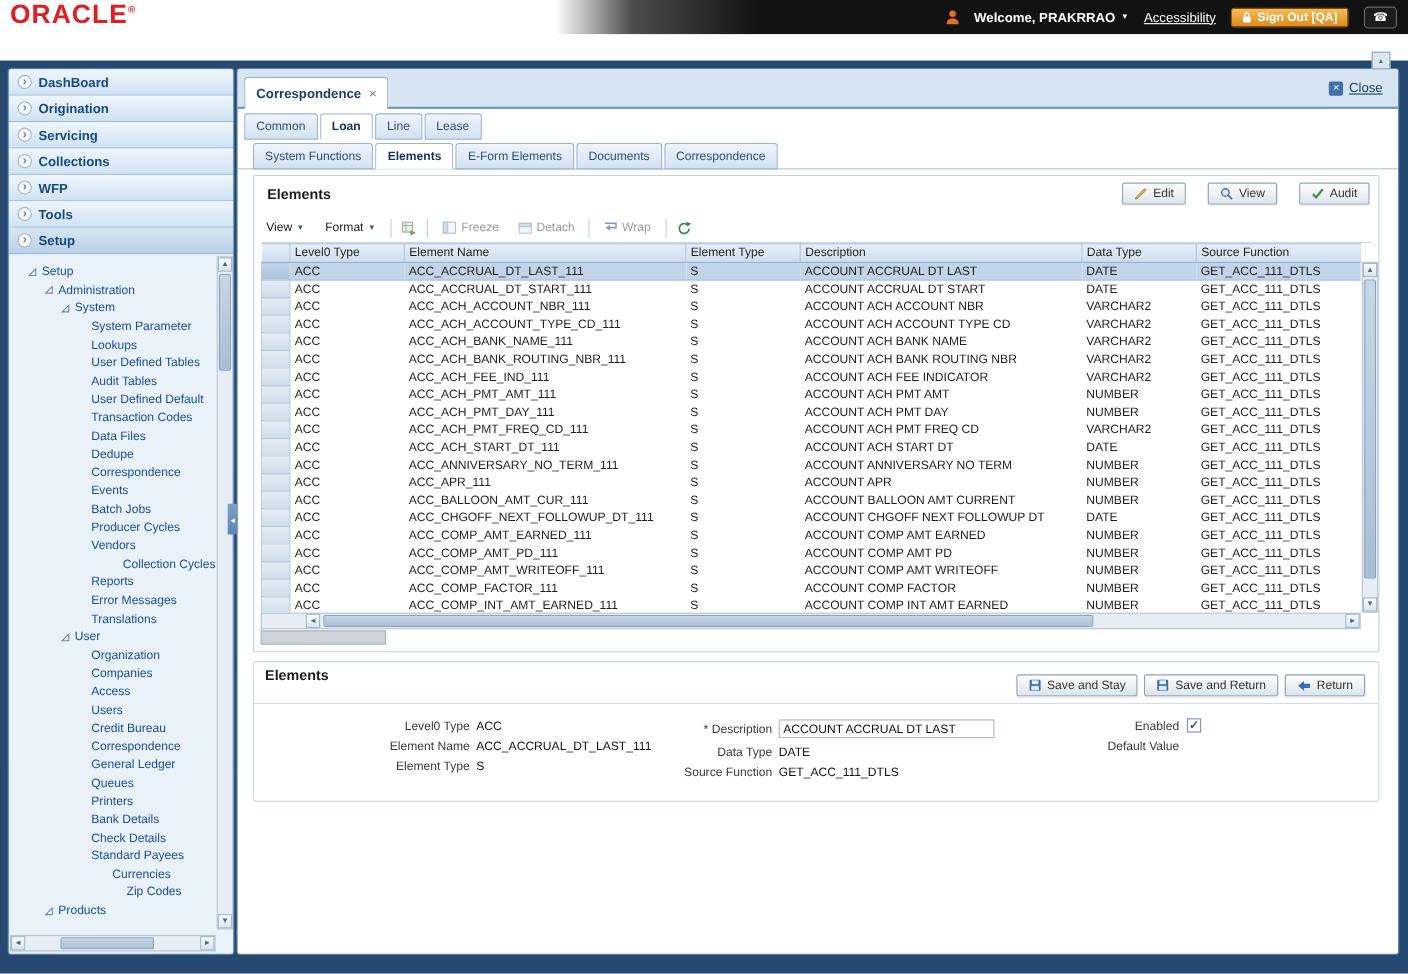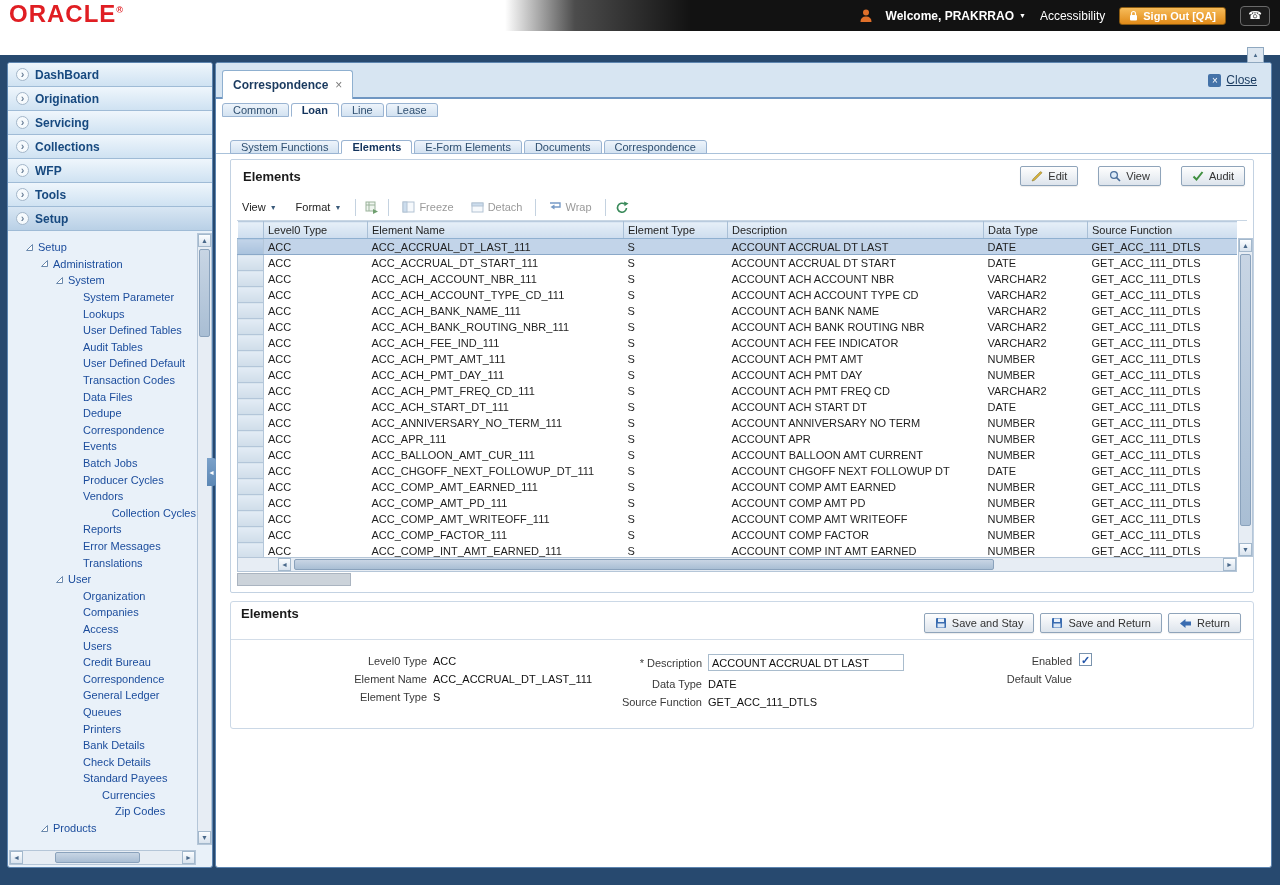--- a/index.html
+++ b/index.html
@@ -8,21 +8,21 @@
 
   
   .header { position:absolute; top:0; left:0; width:1280px; height:55px; background:#fff; z-index:5; }
   .oracle-logo { position:absolute; left:9px; top:0px; color:#e01e23; font-size:24px; font-weight:bold; letter-spacing:1px; }
   .oracle-reg { font-size:9px; vertical-align:super; }
   .product-name { position:absolute; left:28px; top:27px; font-size:17px; color:#2d4f6e; }
   .topbar { position:absolute; right:0; top:0; width:775px; height:31px; display:flex; align-items:center; justify-content:flex-end; gap:14px; padding-right:10px;
             background:linear-gradient(to right, rgba(20,20,20,0) 0%, rgba(45,45,45,.85) 9%, #121212 24%); }
   .welcome { color:#fff; font-size:12px; font-weight:bold; display:flex; align-items:center; gap:5px; cursor:pointer; }
   .caret { font-size:7px; color:#fff; }
-  .accessibility { color:#fff; font-size:12px; cursor:pointer; }
+  .accessibility { color:#fff; font-size:12px; text-decoration:underline; cursor:pointer; }
   .signout-btn { display:flex; align-items:center; gap:5px; background:linear-gradient(#f7bc5a,#e08a18); border:1px solid #8a5a10; border-radius:3px;
                  color:#fff; font-size:11px; font-weight:bold; padding:2px 9px; cursor:pointer; }
   .phone-box { width:30px; height:20px; background:#1c1c1c; border:1px solid #6a6a6a; border-radius:4px; color:#fff; font-size:11px;
                display:flex; align-items:center; justify-content:center; cursor:pointer; }
 
   
   .sidebar { position:absolute; left:7px; top:62px; width:206px; height:806px; background:#e9f1f9; border:1px solid #5d85b0; border-radius:3px; overflow:hidden; }
   .nav-item { height:24px; display:flex; align-items:center; gap:6px; padding-left:8px;
               background:linear-gradient(#eff6fc,#cfe2f2); border-bottom:1px solid #9fbbd6; cursor:pointer; }
   .nav-item.selected { background:linear-gradient(#d8e6f3,#b9d0e6); }
@@ -53,21 +53,21 @@
   .doc-tab-x { color:#7a7a7a; font-size:12px; cursor:pointer; }
   .close-ctl { position:absolute; right:14px; top:10px; display:flex; gap:5px; align-items:center; cursor:pointer; }
   .close-icon { width:13px; height:13px; background:#4472a8; color:#fff; font-size:10px; line-height:13px; text-align:center; border-radius:2px; }
   .close-label { font-size:12px; color:#1a3a5f; text-decoration:underline; }
   .content-collapse { position:absolute; left:1247px; top:47px; width:17px; height:16px; background:#dce6f0; border:1px solid #8fa8c0; color:#4a6a8a;
                       font-size:7px; display:flex; align-items:center; justify-content:center; z-index:7; cursor:pointer; }
 
   .tabrow1 { position:absolute; left:6px; top:40px; display:flex; gap:2px; }
   .tabrow2-wrap { position:absolute; left:0; top:68px; right:0; height:23px; border-bottom:1px solid #aac2da; }
   .tabrow2 { position:absolute; left:14px; bottom:-1px; display:flex; gap:2px; }
-  .tab { height:14px; display:flex; align-items:center; padding:0 10px; border:1px solid #9ab4d2; border-radius:3px 3px 0 0;
+  .tab { height:24px; display:flex; align-items:center; padding:0 10px; border:1px solid #9ab4d2; border-radius:3px 3px 0 0;
          background:linear-gradient(#eef4fb,#d3e2f1); font-size:11px; color:#2f4f70; cursor:pointer; }
   .tab.active { background:#fff; border-bottom-color:#fff; font-weight:bold; color:#13335c; }
   .tab-label { white-space:nowrap; }
 
   
   .panel { position:absolute; left:14px; top:96px; width:1024px; height:434px; border:1px solid #c3d2e2; background:#fff; border-radius:2px; }
   .panel-title { position:absolute; left:12px; top:9px; font-size:13px; font-weight:bold; color:#1a1a1a; }
   .action-btns { position:absolute; right:8px; top:6px; display:flex; gap:20px; }
   .btn { display:flex; align-items:center; gap:5px; height:20px; padding:0 10px; border:1px solid #8fa4ba; border-radius:2px;
          background:linear-gradient(#fefefe,#dde4ec); font-size:11px; color:#333; cursor:pointer; box-shadow:0 1px 1px rgba(0,0,0,.08); }

